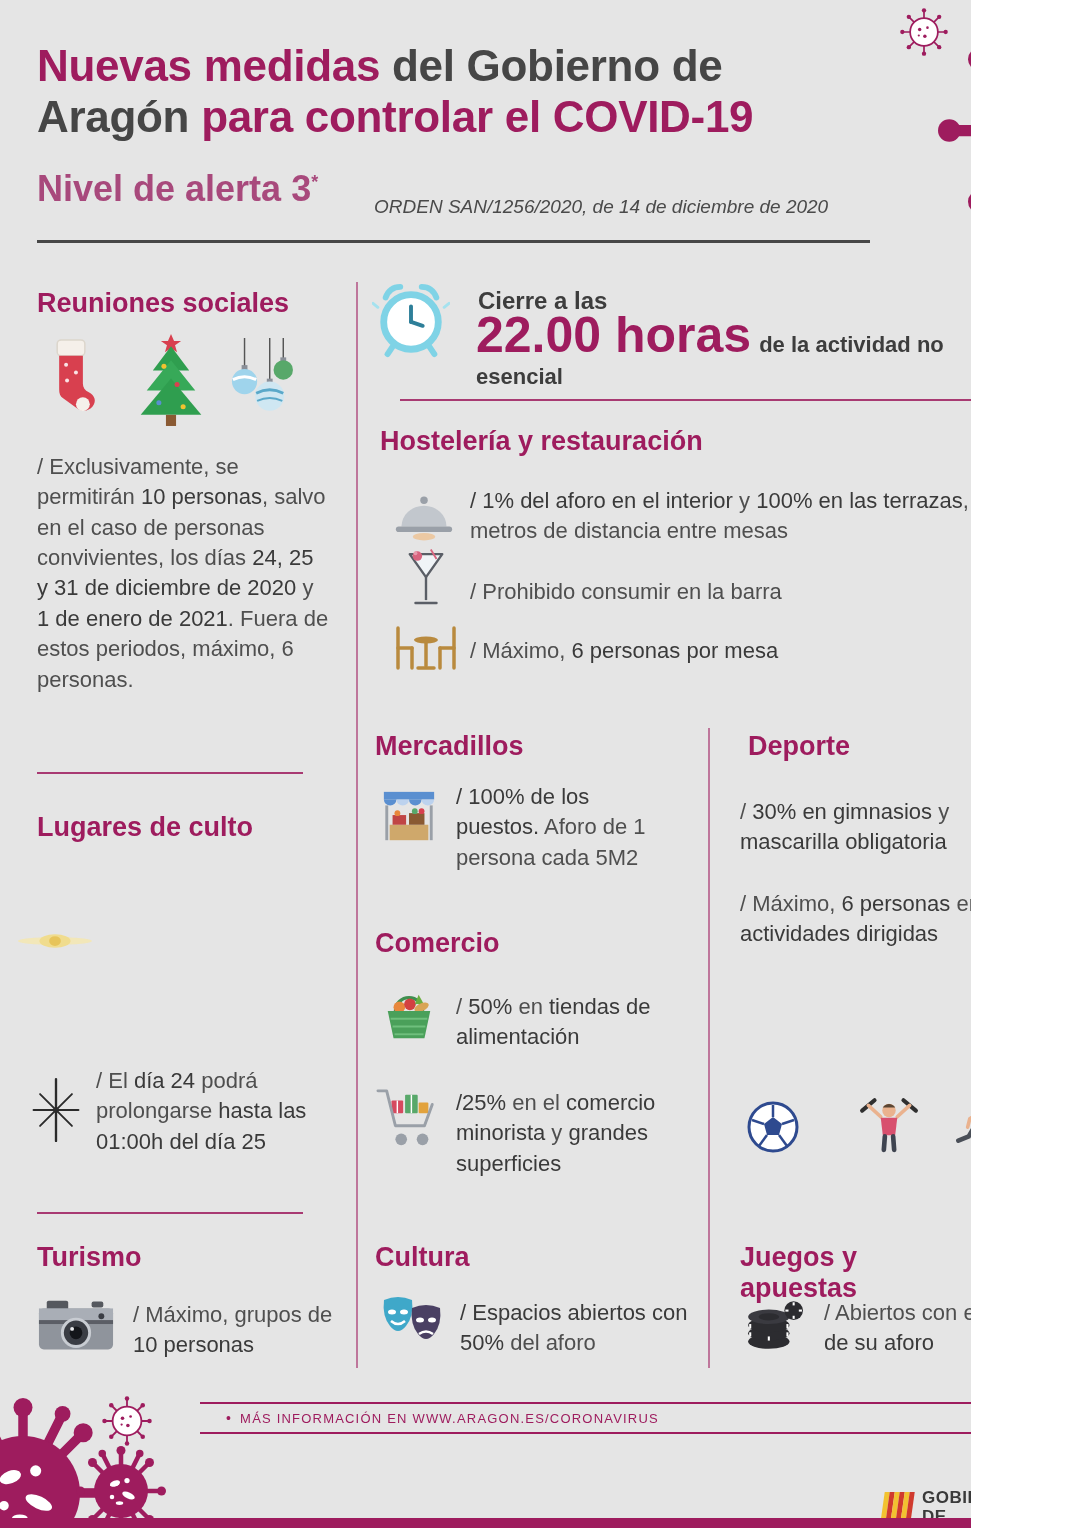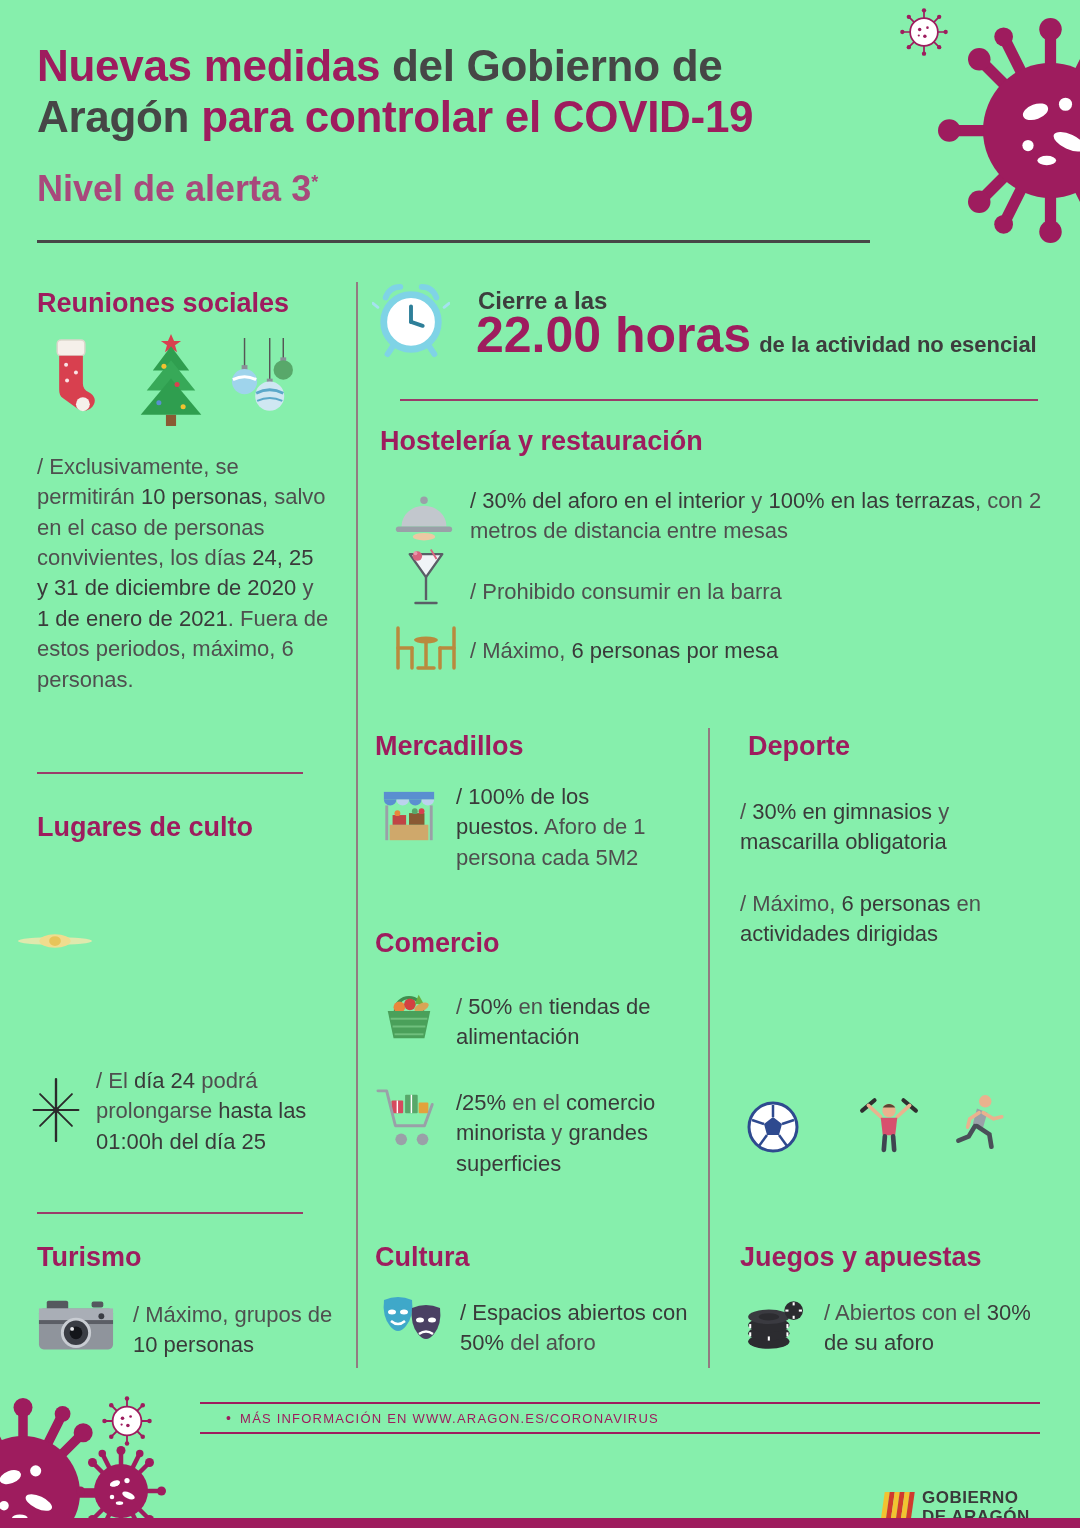--- a/index.html
+++ b/index.html
@@ -1,17 +1,17 @@
 <!DOCTYPE html>
 <html style="--accent: #9e1c5e; --accent_light: #a8497c; --text: #4f4f4f; --bold: #3a3a3a; --clock: #7fd3e6;"><head>
 <meta charset="utf-8">
 <style>
   *{margin:0;padding:0;box-sizing:border-box}
   body{background:#fff;font-family:"Liberation Sans",sans-serif;color:#4f4f4f}
-  .page{position:relative;width:1080px;height:1528px;background:#86efac;overflow:hidden}
+  .page{position:relative;width:971px;height:1528px;background:#e5e5e5;overflow:hidden}
   .abs{position:absolute}
   
   .title{font-size:44px;font-weight:800;line-height:1.16;letter-spacing:-.3px;color:#464646}
   .title .acc{color:var(--accent)}
   .title .dark{color:#464646}
   .nivel{font-size:36px;font-weight:600;color:var(--accent_light)}
   .nivel .sup{font-size:50%;vertical-align:super}
   .orden{font-size:19px;font-style:italic;color:#4a4a4a}
   
   .rule-dark{height:3px;background:#474747}
@@ -114,20 +114,21 @@
 
   <svg class="abs virus" style="left:898px;top:6px" width="52" height="52" viewBox="0 0 120 120">
       <use href="#virus-outline"></use>
     </svg>
   <svg class="abs virus" style="left:938px;top:18px" width="225" height="225" viewBox="0 0 120 120">
       <use href="#virus-solid"></use>
     </svg>
 
   <h1 class="abs title" style="left:37px;top:40px;width:830px"><span class="acc">Nuevas medidas</span><span class="dark"> del Gobierno de Aragón </span><span class="acc">para controlar el COVID-19</span></h1>
   <div class="abs nivel" style="left:37px;top:168px"><span>Nivel de alerta 3</span><span class="sup">*</span></div>
+  <div class="abs orden" style="left:374px;top:196px">ORDEN SAN/1256/2020, de 14 de diciembre de 2020</div>
   <div class="abs rule-dark" style="left:37px;top:240px;width:833px"></div>
 
   <div class="abs vline" style="left:356px;top:282px;height:1086px"></div>
   <div class="abs vline" style="left:708px;top:728px;height:640px"></div>
 
   <h2 class="abs sec" style="left:37px;top:288px">Reuniones sociales</h2>
 
   <svg class="abs" style="left:42px;top:338px" width="62" height="84" viewBox="0 0 60 85">
     <rect x="14" y="2" width="28" height="16" rx="4" fill="#f5f0ea" stroke="#dcd6cc" stroke-width="1.5"></rect>
     <path d="M16 18 h24 v28 c0 4 2 7 6 9 c6 3 8 9 4 14 c-4 5 -11 6 -16 2 l-14 -10 c-3 -2 -4 -5 -4 -9 z" fill="#d8404f"></path>
@@ -235,21 +236,21 @@
   <div class="abs rule-acc" style="left:400px;top:399px;width:638px"></div>
 
   <h2 class="abs sec" style="left:380px;top:426px">Hostelería y restauración</h2>
 
   <svg class="abs" style="left:394px;top:492px" width="60" height="50" viewBox="0 0 64 52">
     <circle cx="32" cy="8" r="4" fill="#9aa0a8"></circle>
     <path d="M8 36 a24 22 0 0 1 48 0 z" fill="#c2c7cd"></path>
     <rect x="2" y="36" width="60" height="6" rx="3" fill="#9aa0a8"></rect>
     <ellipse cx="32" cy="47" rx="12" ry="4" fill="#ecc9a3"></ellipse>
   </svg>
-  <p class="abs para" style="left:470px;top:486px;width:572px"><span class="b">/ 30% del aforo en el interior</span><span> y </span><span class="b">100% en las terrazas</span><span>, con 2 metros de distancia entre mesas</span></p>
+  <p class="abs para" style="left:470px;top:486px;width:572px"><span class="b">/ 1% del aforo en el interior</span><span> y </span><span class="b">100% en las terrazas</span><span>, con 2 metros de distancia entre mesas</span></p>
 
   <svg class="abs" style="left:404px;top:548px" width="44" height="64" viewBox="0 0 46 66">
     <polygon points="6,6 40,6 23,30" fill="#f0f4f7" stroke="#5a5e66" stroke-width="2.5" stroke-linejoin="round"></polygon>
     <line x1="23" y1="30" x2="23" y2="54" stroke="#5a5e66" stroke-width="2.5"></line>
     <line x1="12" y1="57" x2="34" y2="57" stroke="#5a5e66" stroke-width="2.5" stroke-linecap="round"></line>
     <line x1="28" y1="1" x2="34" y2="11" stroke="#d8647e" stroke-width="2"></line>
     <circle cx="14" cy="8" r="5" fill="#d8647e"></circle>
     <circle cx="12" cy="5" r="2" fill="#e89aac"></circle>
   </svg>
   <p class="abs para" style="left:470px;top:577px;width:560px"><span>/ Prohibido consumir en la barra</span></p>

